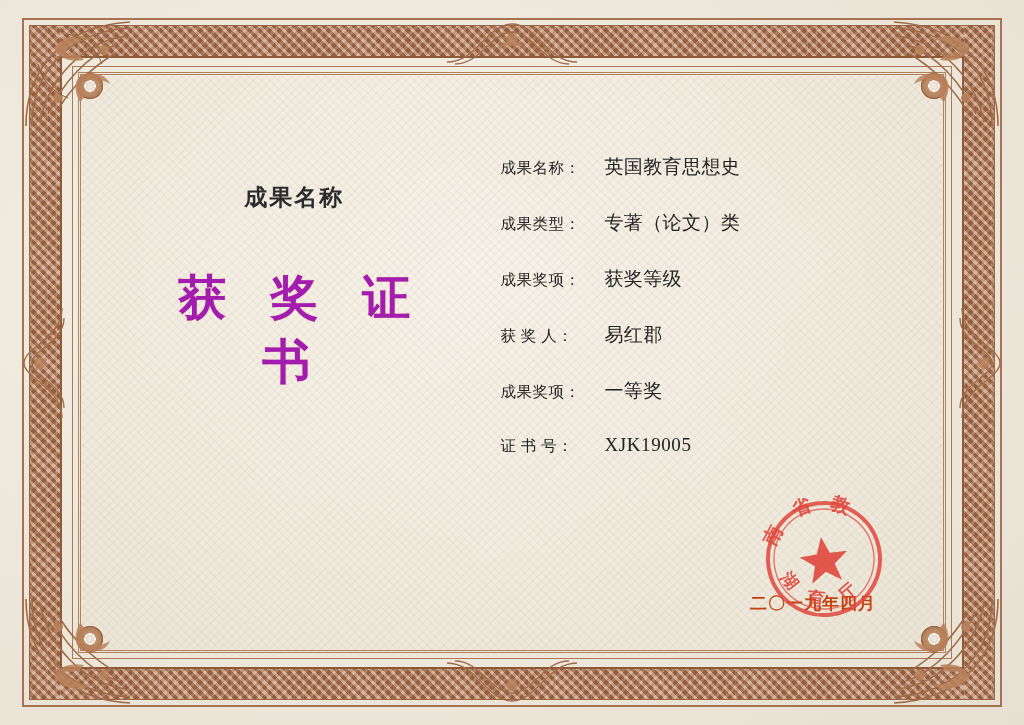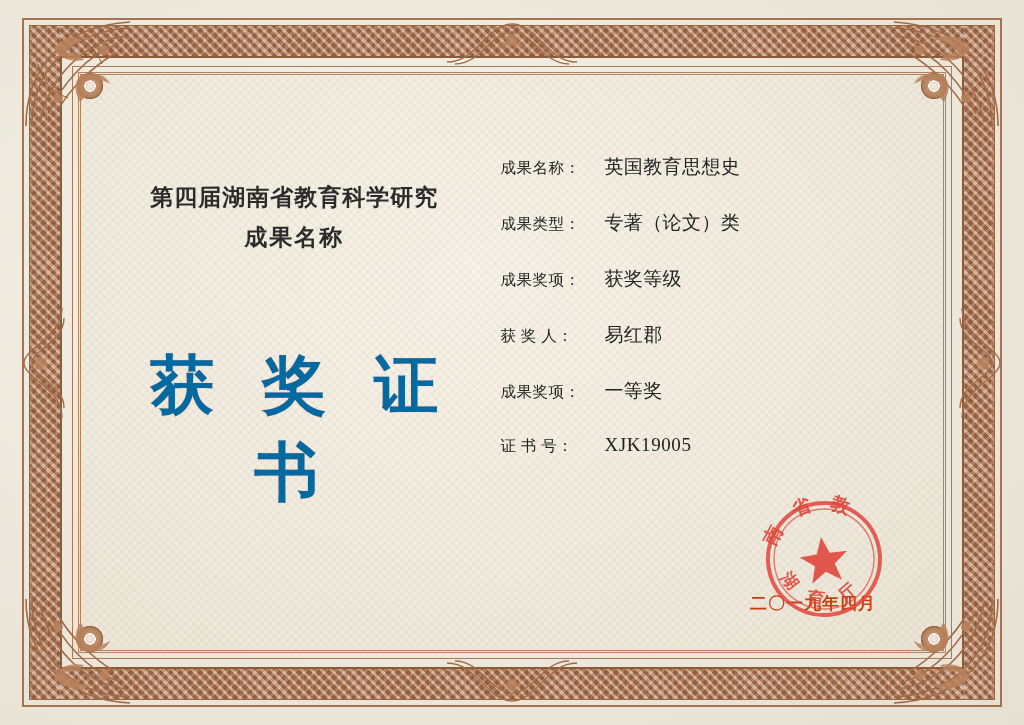--- a/index.html
+++ b/index.html
@@ -138,25 +138,25 @@
     font-size: 23px;
     letter-spacing: 1px;
     line-height: 1.75;
     white-space: nowrap;
   }
   .title-line.second {
     letter-spacing: 2px;
   }
 
   .big-red {
-    margin-top: 83px;
+    margin-top: 48px;
     font-family: "Liberation Serif", serif;
     font-weight: bold;
-    color: #0369a1;
-    font-size: 64px;
+    color: #a21caf;
+    font-size: 48px;
     letter-spacing: 16px;
     text-indent: 16px;
     text-shadow: 0 0 1px rgba(216,38,29,0.4);
   }
 
   .right-col {
     width: 55%;
     padding-top: 62px;
     padding-left: 30px;
     position: relative;
@@ -362,21 +362,20 @@
       <g fill="none" stroke="#a06b46" stroke-width="1.4">
         <path d="M48 10 C48 40 10 50 10 65 C10 80 48 90 48 120"></path>
         <path d="M50 20 C50 44 18 52 18 65 C18 78 50 86 50 110"></path>
       </g>
       <circle cx="26" cy="65" r="6" fill="#b9825c" opacity=".8"></circle>
     </svg>
   </div>
 
   <div class="content">
     <div class="left-col">
-      <div class="title-line">第四届湖南省教育科学研究</div>
       <div class="title-line second">成果名称</div>
       <div class="big-red">获 奖 证 书</div>
     </div>
 
     <div class="right-col">
 
       <div class="field-row">
         <span class="field-label">成果名称：</span>
         <span class="field-value">英国教育思想史</span>
       </div>

